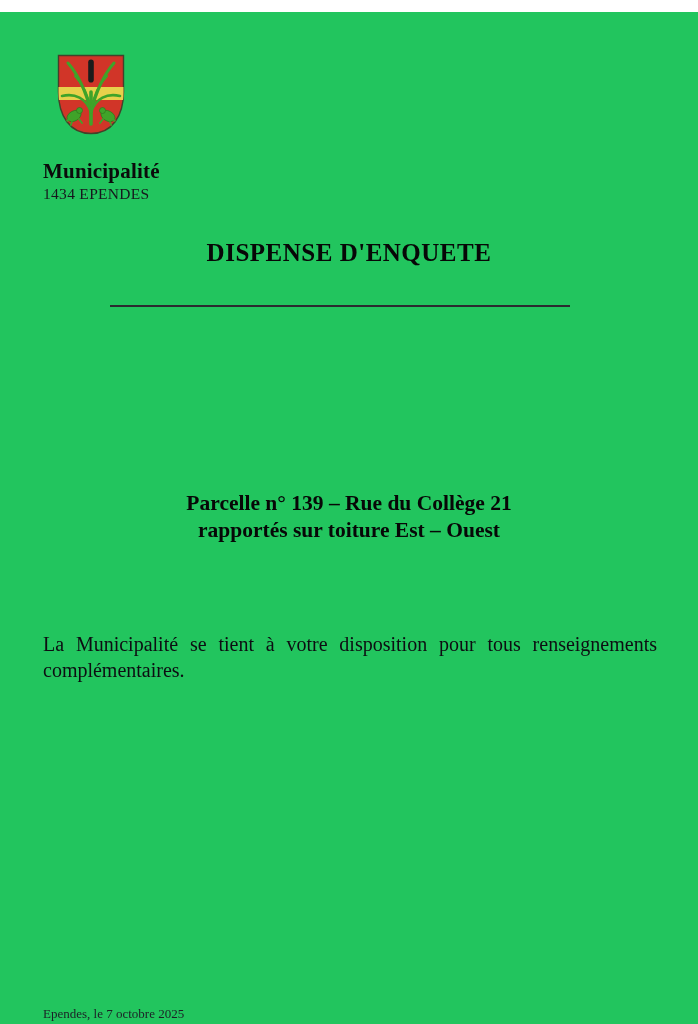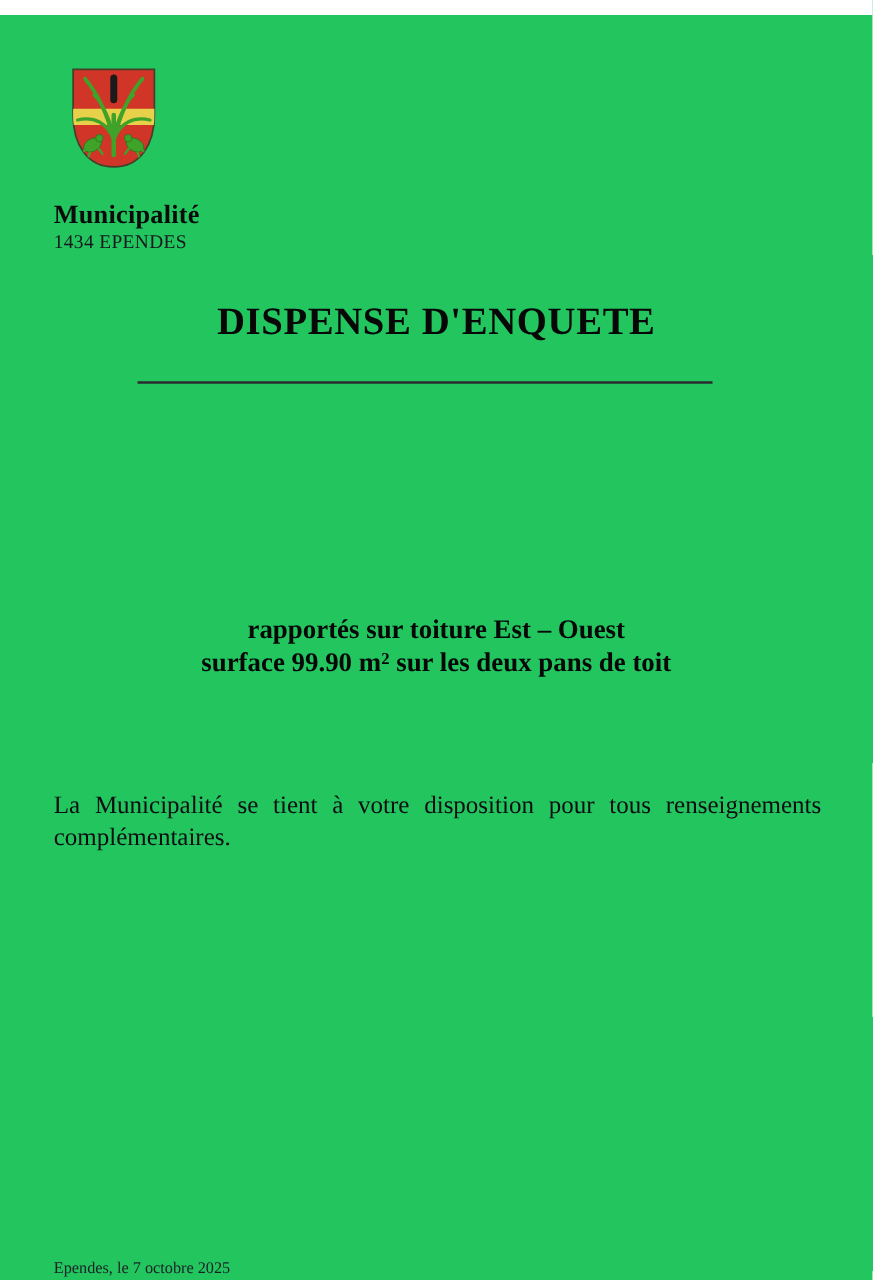--- a/index.html
+++ b/index.html
@@ -12,21 +12,21 @@
   .sender-name {
     position:absolute; left:43px; top:147px; font-size:21px; font-weight:700;
     letter-spacing:0.2px; color:#0b0b0b;
   }
   .sender-locality {
     position:absolute; left:43px; top:173px; font-size:15.5px; color:#17171d;
     letter-spacing:0.3px;
   }
   .doc-title {
     position:absolute; left:0; top:227px; width:698px; text-align:center;
-    font-size:31px; font-weight:700; color:#070707; letter-spacing:0.5px;
+    font-size:25px; font-weight:700; color:#070707; letter-spacing:0.5px;
   }
   .title-rule {
     position:absolute; left:110px; top:293px; width:460px; height:0;
     border-top:2.5px solid #2b2b30;
   }
   .body-paragraph {
     position:absolute; left:43px; width:614px;
     font-size:20px; line-height:25.5px; text-align:justify; color:#0d0d12;
   }
   .intro-paragraph { top:378px; }
@@ -81,21 +81,21 @@
   </svg>
 
   <div class="sender-name">Municipalité</div>
   <div class="sender-locality">1434 EPENDES</div>
 
   <div class="doc-title">DISPENSE D'ENQUETE</div>
   <div class="title-rule"></div>
 
 
   <div class="works-notice">
+    <div>Parcelle n° 139 – Rue du Collège 21</div>
     <div>rapportés sur toiture Est – Ouest</div>
-    <div><span>surface 99.90 m</span><span class="sup">2</span><span> sur les deux pans de toit</span></div>
   </div>
 
   <div class="body-paragraph closing-paragraph">La Municipalité se tient à votre disposition pour tous renseignements complémentaires.</div>
 
   <div class="footer-date">Ependes, le 7 octobre 2025</div>
 
 </div>
 
 </body></html>

